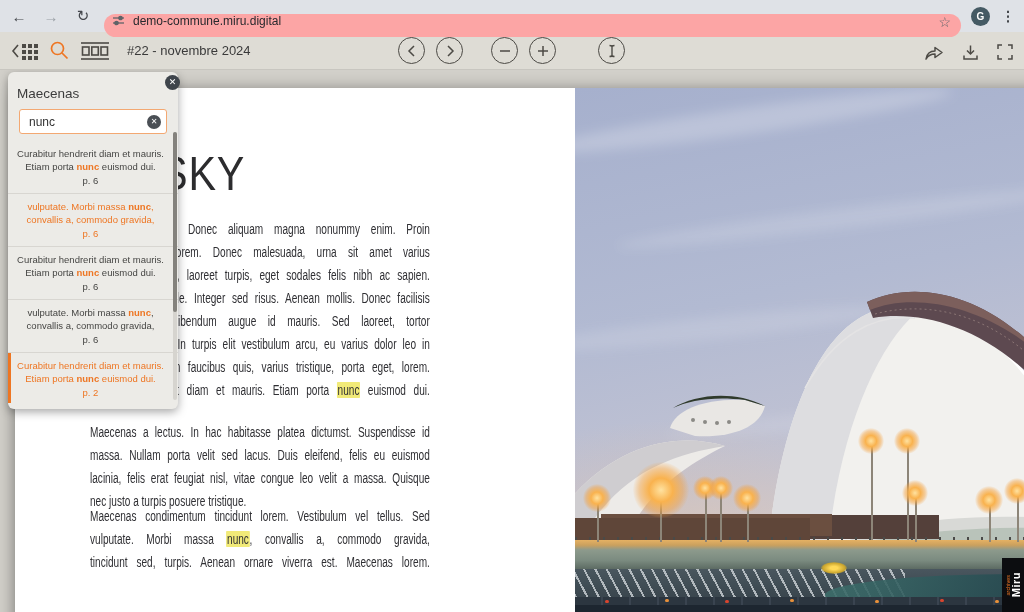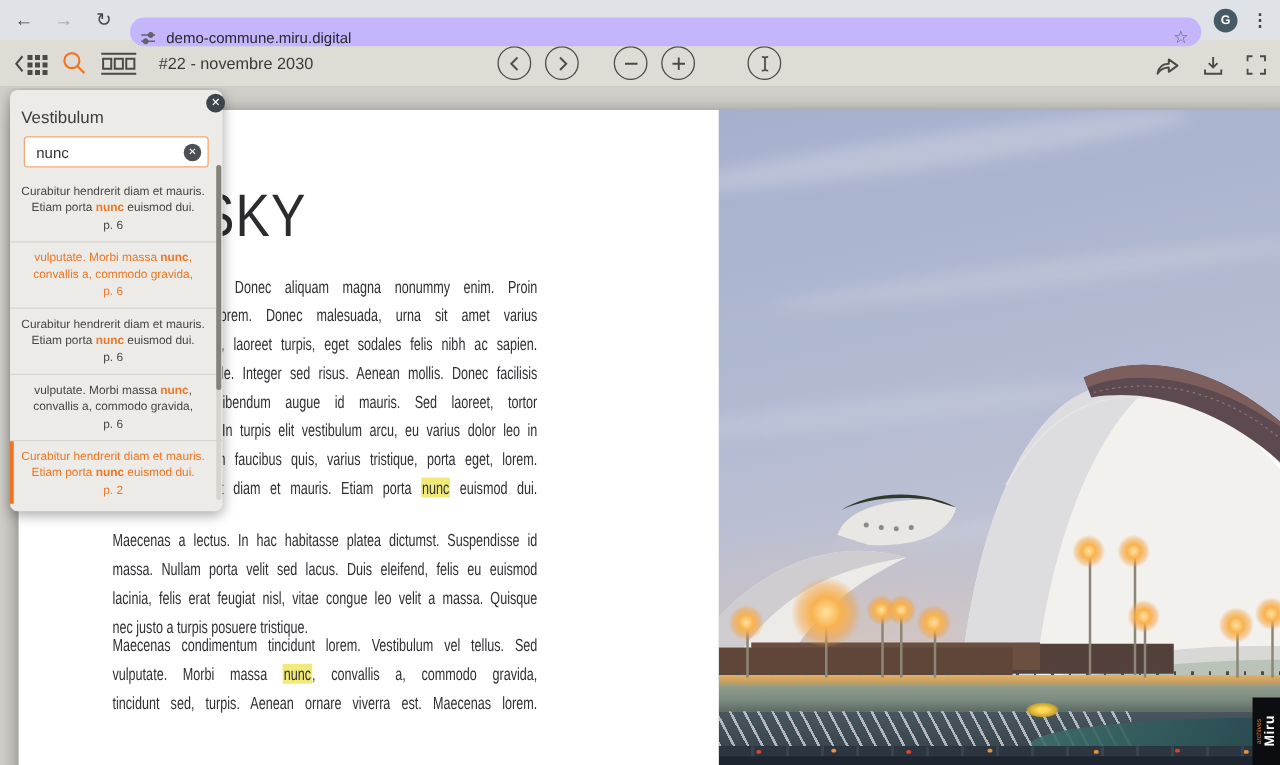--- a/index.html
+++ b/index.html
@@ -5,22 +5,22 @@
   html,body{margin:0;padding:0;width:1024px;height:612px;overflow:hidden;
     font-family:"Liberation Sans",sans-serif;background:#d2d0ca;}
   *{box-sizing:border-box;}
 
   
   .chrome{position:absolute;left:0;top:0;width:1024px;height:32px;background:#dfe2e7;
     display:flex;align-items:center;z-index:60;}
   .nav-ic{width:26px;height:26px;display:flex;align-items:center;justify-content:center;
     color:#44474c;font-size:15px;margin-left:6px;}
   .nav-ic.dis{color:#9aa0a6;}
-  .omnibox{height:23px;background:#c4b5fd;border-radius:12px;flex:1;margin:18px 10px 0 8px;
-    display:flex;align-items:flex-end;padding:0 8px;color:#202124;}
+  .omnibox{height:23px;background:#fca5a5;border-radius:12px;flex:1;margin:18px 10px 0 8px;
+    display:flex;align-items:flex-start;padding:0 8px;color:#202124;}
   .omnibox .url{font-size:12px;color:#27292d;margin-left:8px;flex:1;}
   .tune{display:flex;align-items:center;}
   .star{font-size:14px;color:#5f6368;margin-right:2px;}
   .avatar{width:19px;height:19px;border-radius:50%;background:#455a64;color:#fff;
     font-size:10px;font-weight:bold;display:flex;align-items:center;justify-content:center;}
   .kebab{color:#44474c;font-size:14px;font-weight:bold;width:20px;text-align:center;margin:0 6px 0 8px;letter-spacing:0;}
 
   
   .vtoolbar{position:absolute;left:0;top:32px;width:1024px;height:38px;background:#dedcd5;
     border-bottom:1px solid #c8c6c0;display:flex;align-items:center;z-index:55;}
@@ -162,21 +162,21 @@
     <svg width="30" height="20" viewBox="0 0 30 20">
         <g stroke="#4c4a45" stroke-width="1.6" fill="none">
       <line x1="1" y1="2" x2="29" y2="2"></line>
           <line x1="1" y1="18" x2="29" y2="18"></line>
       <rect x="2.5" y="6" width="6.5" height="8"></rect>
           <rect x="11.8" y="6" width="6.5" height="8"></rect>
           <rect x="21" y="6" width="6.5" height="8"></rect>
     </g>
       </svg>
   </div>
-  <span class="issue-title">#22 - novembre 2030</span>
+  <span class="issue-title">#22 - novembre 2024</span>
 
   <div class="tb-center">
     <div class="circle-btn">
       <svg width="10" height="12" viewBox="0 0 10 12">
           <polyline points="7,1 2,6 7,11" fill="none" stroke="#4c4a45" stroke-width="1.5"></polyline>
         </svg>
     </div>
     <div class="gap-s"></div>
     <div class="circle-btn">
       <svg width="10" height="12" viewBox="0 0 10 12">
@@ -331,21 +331,21 @@
     <div class="dot" style="left:150px;top:512px;background:#d8452e"></div>
     <div class="dot" style="left:215px;top:511px;background:#e8903a"></div>
     <div class="dot" style="left:300px;top:512px;background:#e8903a"></div>
     <div class="dot" style="left:365px;top:511px;background:#d8452e"></div>
     <div class="dot" style="left:420px;top:512px;background:#e8903a"></div>
   </div>
 </div>
 
 <div class="panel">
   <div class="panel-close">✕</div>
-  <div class="panel-title">Vestibulum</div>
+  <div class="panel-title">Maecenas</div>
   <div class="search-box">
     <input type="text" value="nunc" style="">
     <div class="clear-btn">✕</div>
   </div>
   <div class="results" id="results">
       <div class="result">
         <p class="rtext">Curabitur hendrerit diam et mauris. Etiam porta <b class="hl-term">nunc</b> euismod dui.</p>
         <div class="rpage">p. 6</div>
       </div>
       <div class="result orange">

